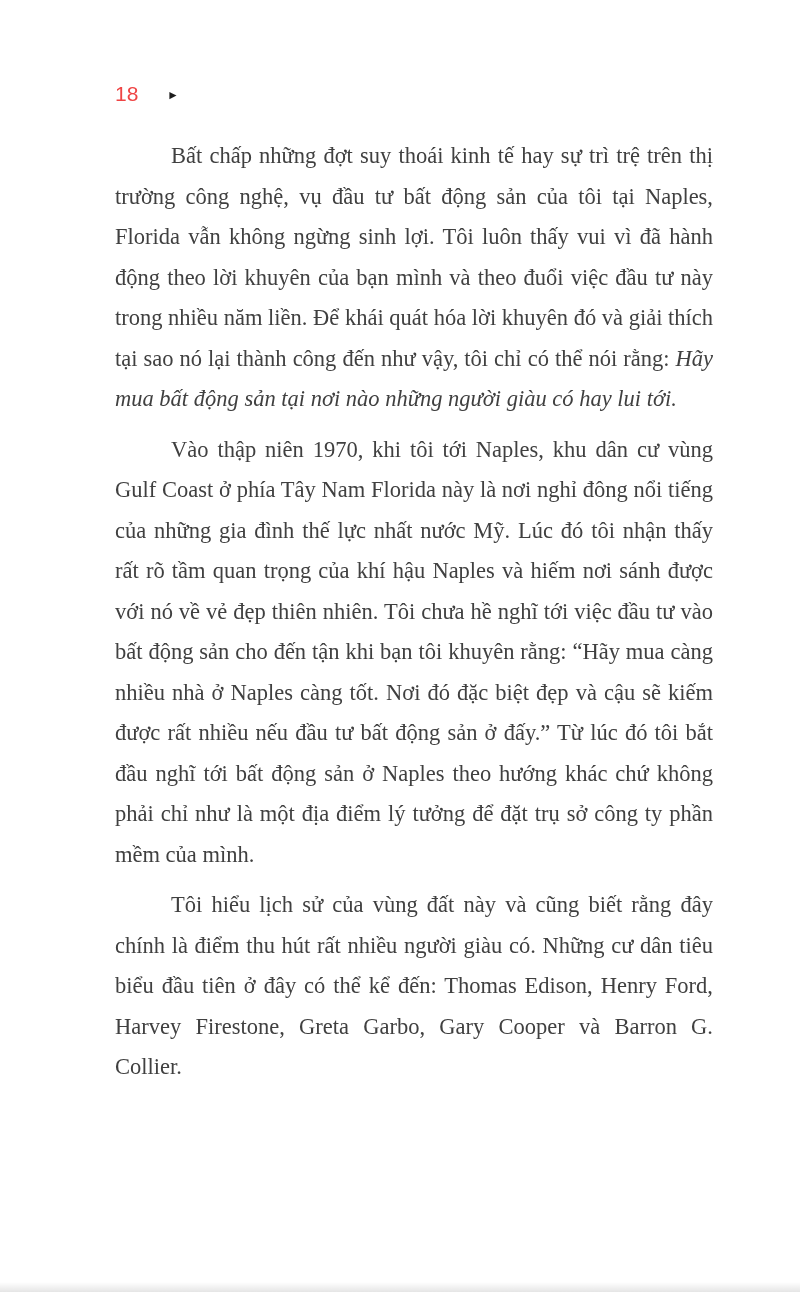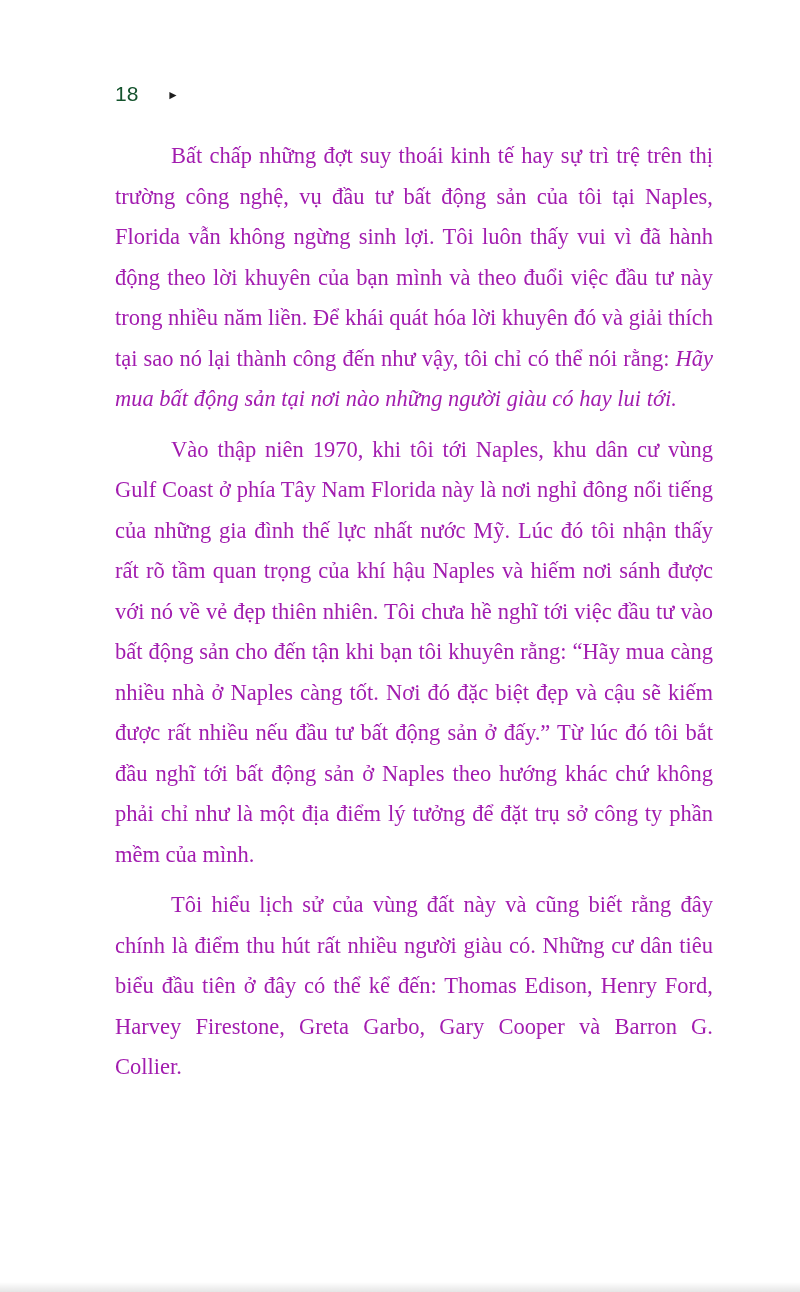--- a/index.html
+++ b/index.html
@@ -31,21 +31,21 @@
     position: absolute;
     top: 82px;
     left: 115px;
     right: 85px;
     display: flex;
     align-items: center;
     font-family: "Liberation Sans", "DejaVu Sans", sans-serif;
   }
   .page-number {
     font-size: 21px;
-    color: #14532d;
+    color: #ef4444;
     min-width: 30px;
   }
   .header-arrow {
     font-size: 12px;
     color: #1c1c1c;
     margin: 2px 16px 0 22px;
     line-height: 1;
   }
   .header-title {
     font-size: 18px;
@@ -56,21 +56,21 @@
 
   .page-body {
     position: absolute;
     top: 136px;
     left: 115px;
     width: 598px;
     font-family: "Liberation Serif", "DejaVu Serif", serif;
     font-size: 22.5px;
     line-height: 40.5px;
     text-align: justify;
-    color: #a21caf;
+    color: #404040;
   }
   .page-body p {
     margin: 0 0 10px 0;
     text-indent: 56px;
   }
   .page-body p:last-child {
     margin-bottom: 0;
   }
   .page-body em {
     font-style: italic;

